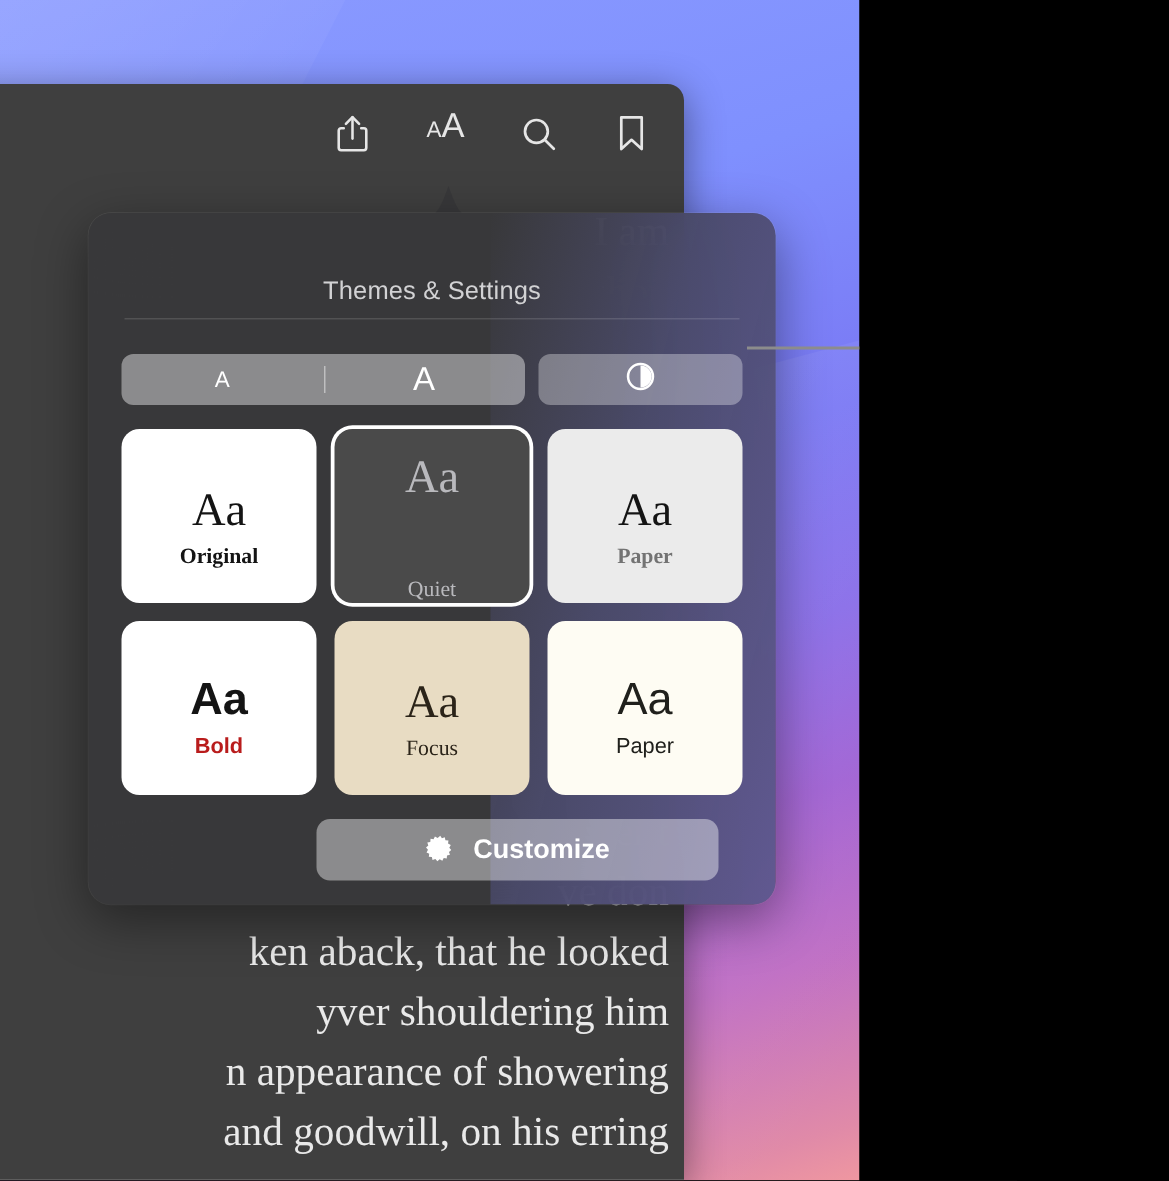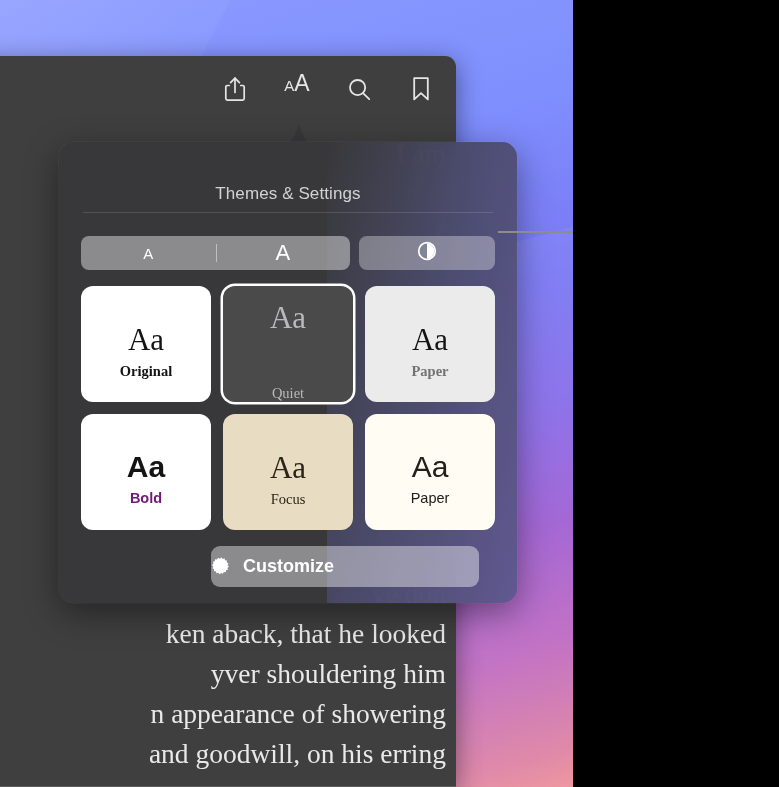--- a/index.html
+++ b/index.html
@@ -283,21 +283,21 @@
   .customize-btn {
     position: absolute;
     left: 152px;
     top: 404px;
     width: 268px;
     height: 41px;
     border-radius: 9px;
     background: rgba(255,255,255,0.42);
     display: flex;
     align-items: center;
-    justify-content: flex-start;
+    justify-content: center;
     gap: 11px;
     color: #ffffff;
     font-size: 18px;
     font-weight: bold;
   }
   .customize-btn svg { display: block; }
 
   
   .callout-line {
     position: absolute;
@@ -427,21 +427,21 @@
           <div class="nm f-serif" style="color:#b9b9bd;font-weight:normal;margin-top:44px;">Quiet</div>
         </div>
 
         <div class="theme-card" style="background:#ebebeb;">
           <div class="aa f-serif" style="color:#141414;font-size:31px;font-weight:normal;">Aa</div>
           <div class="nm f-serif" style="color:#737373;font-weight:bold;">Paper</div>
         </div>
 
         <div class="theme-card" style="background:#ffffff;">
           <div class="aa f-sans" style="color:#141414;font-size:30px;font-weight:bold;">Aa</div>
-          <div class="nm f-sans" style="color:#701a75;font-weight:bold;">Bold</div>
+          <div class="nm f-sans" style="color:#b91c1c;font-weight:bold;">Bold</div>
         </div>
 
         <div class="theme-card" style="background:#e8dcc3;">
           <div class="aa f-serif" style="color:#2b2419;font-size:31px;font-weight:normal;">Aa</div>
           <div class="nm f-serif" style="color:#2b2419;font-weight:normal;">Focus</div>
         </div>
 
         <div class="theme-card" style="background:#fefcf3;">
           <div class="aa f-sans" style="color:#20201c;font-size:30px;font-weight:normal;">Aa</div>
           <div class="nm f-sans" style="color:#20201c;font-weight:normal;">Paper</div>

